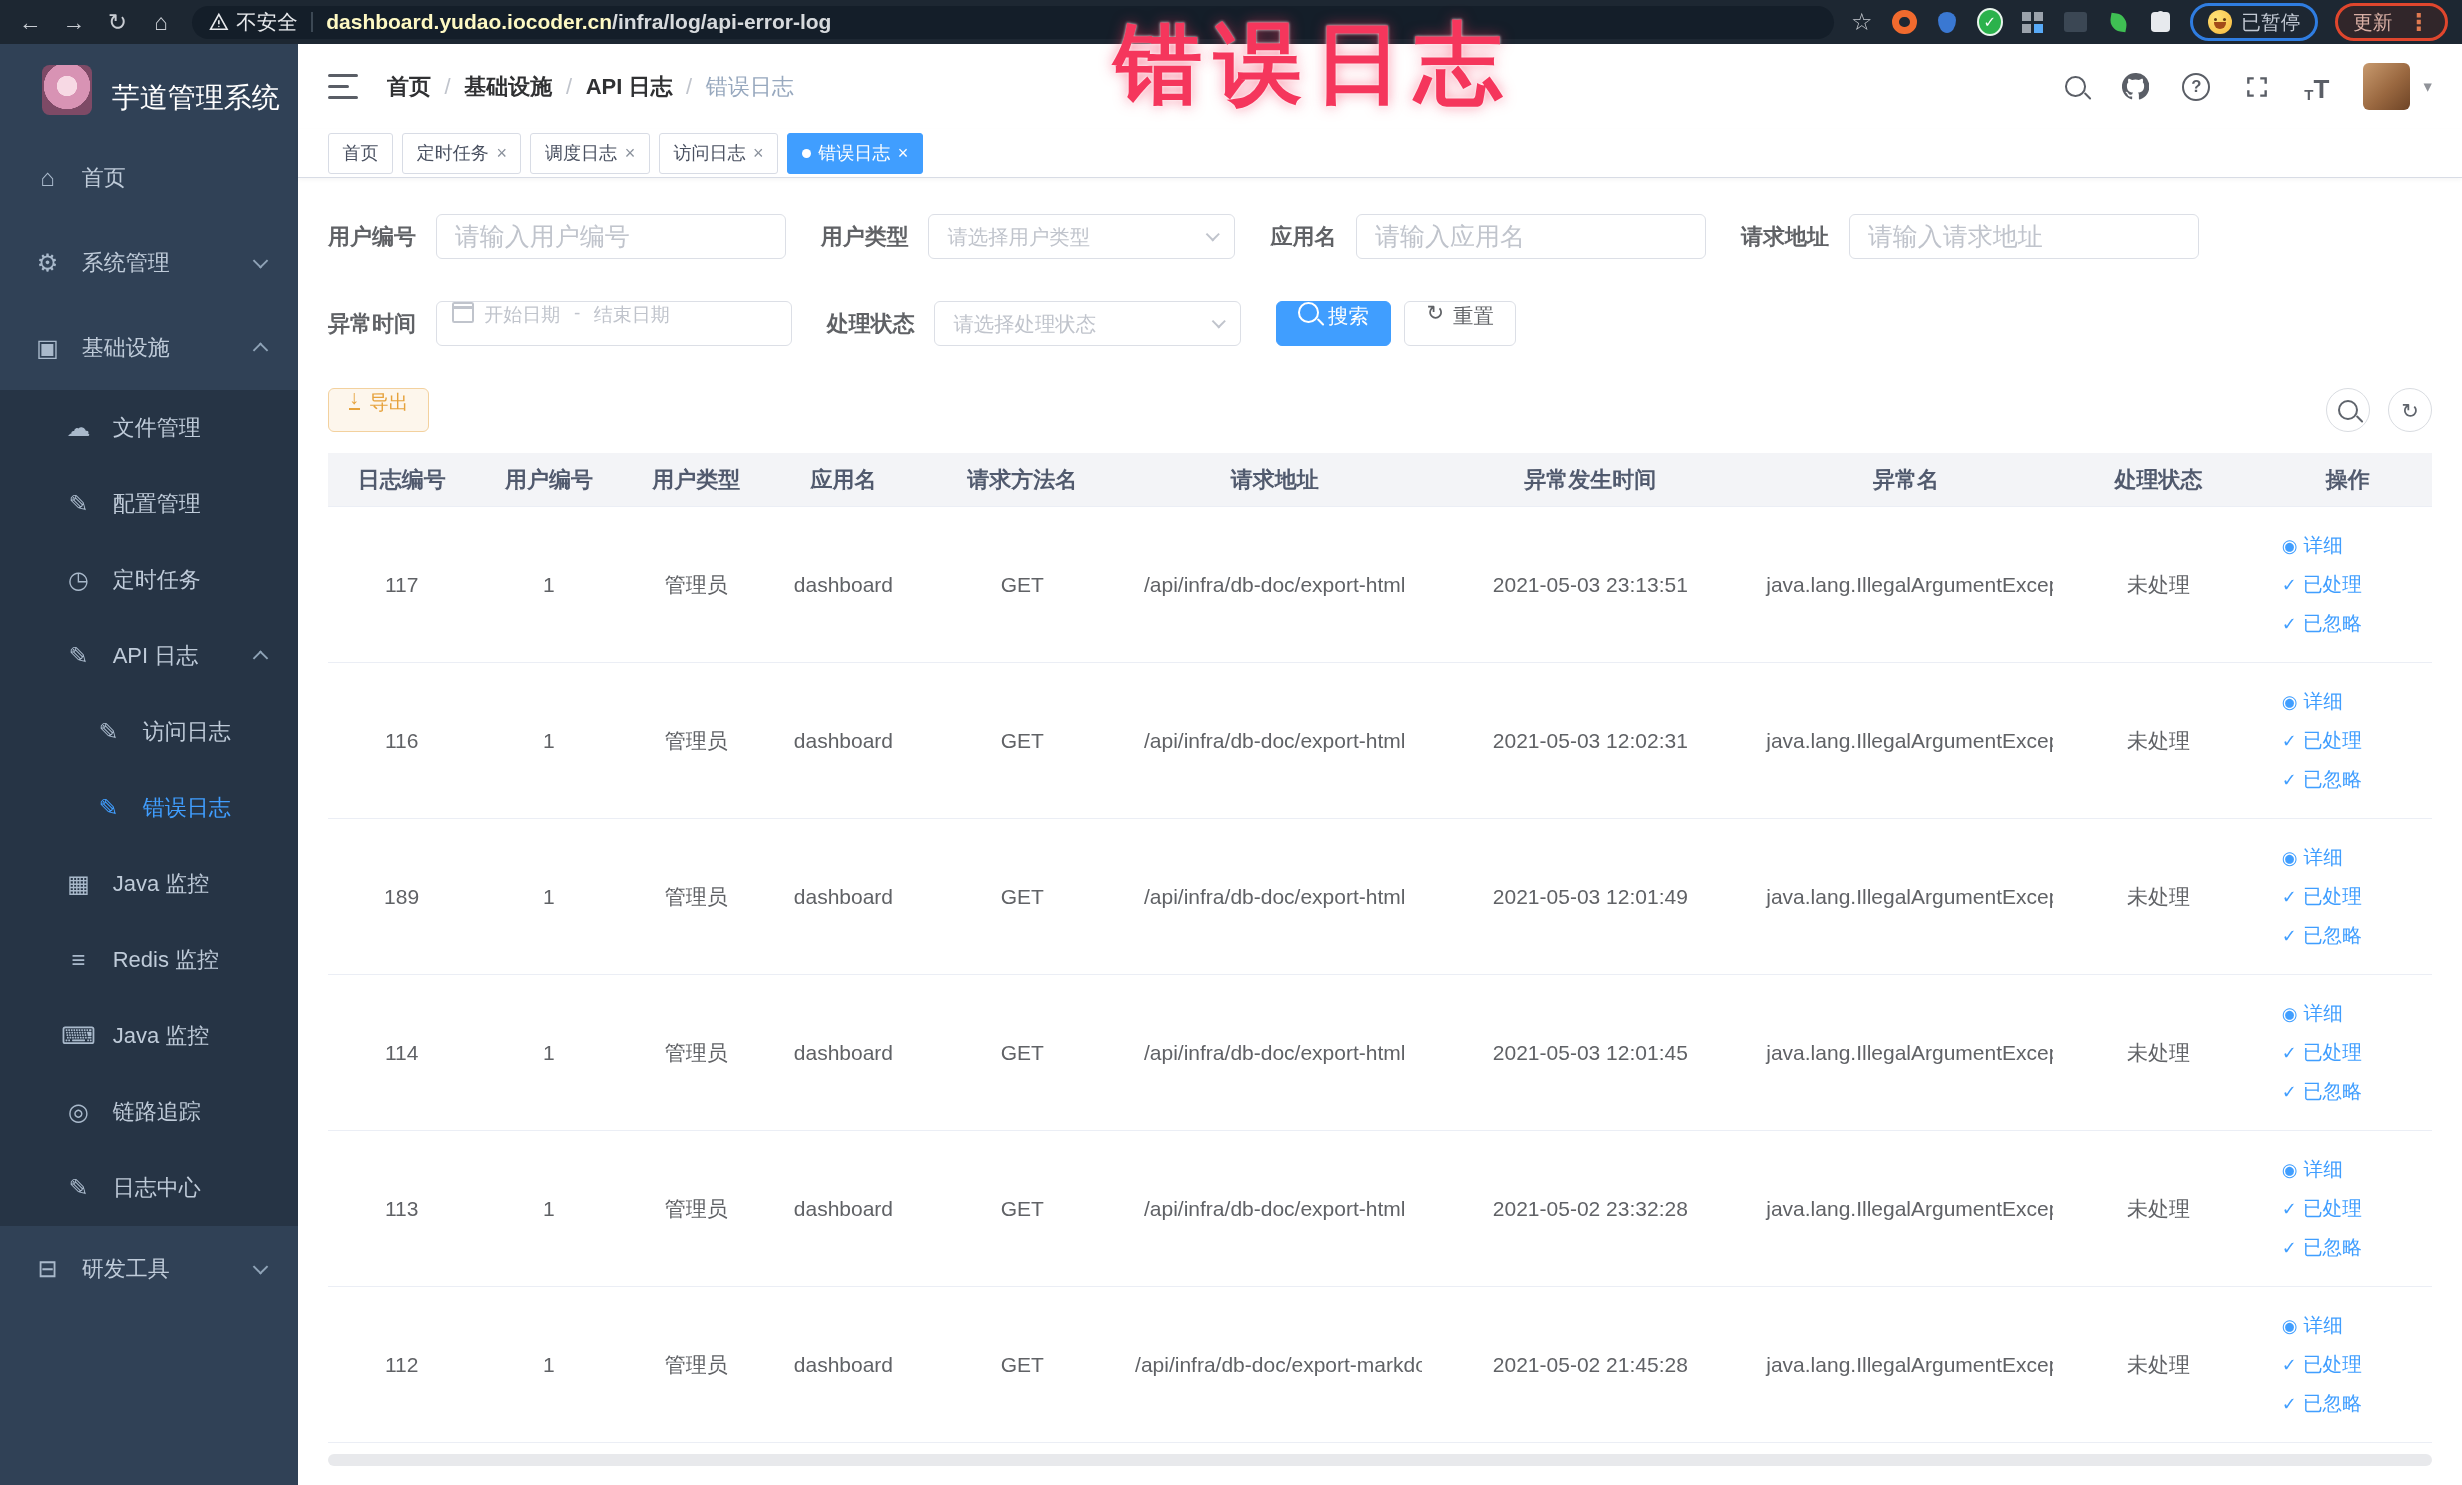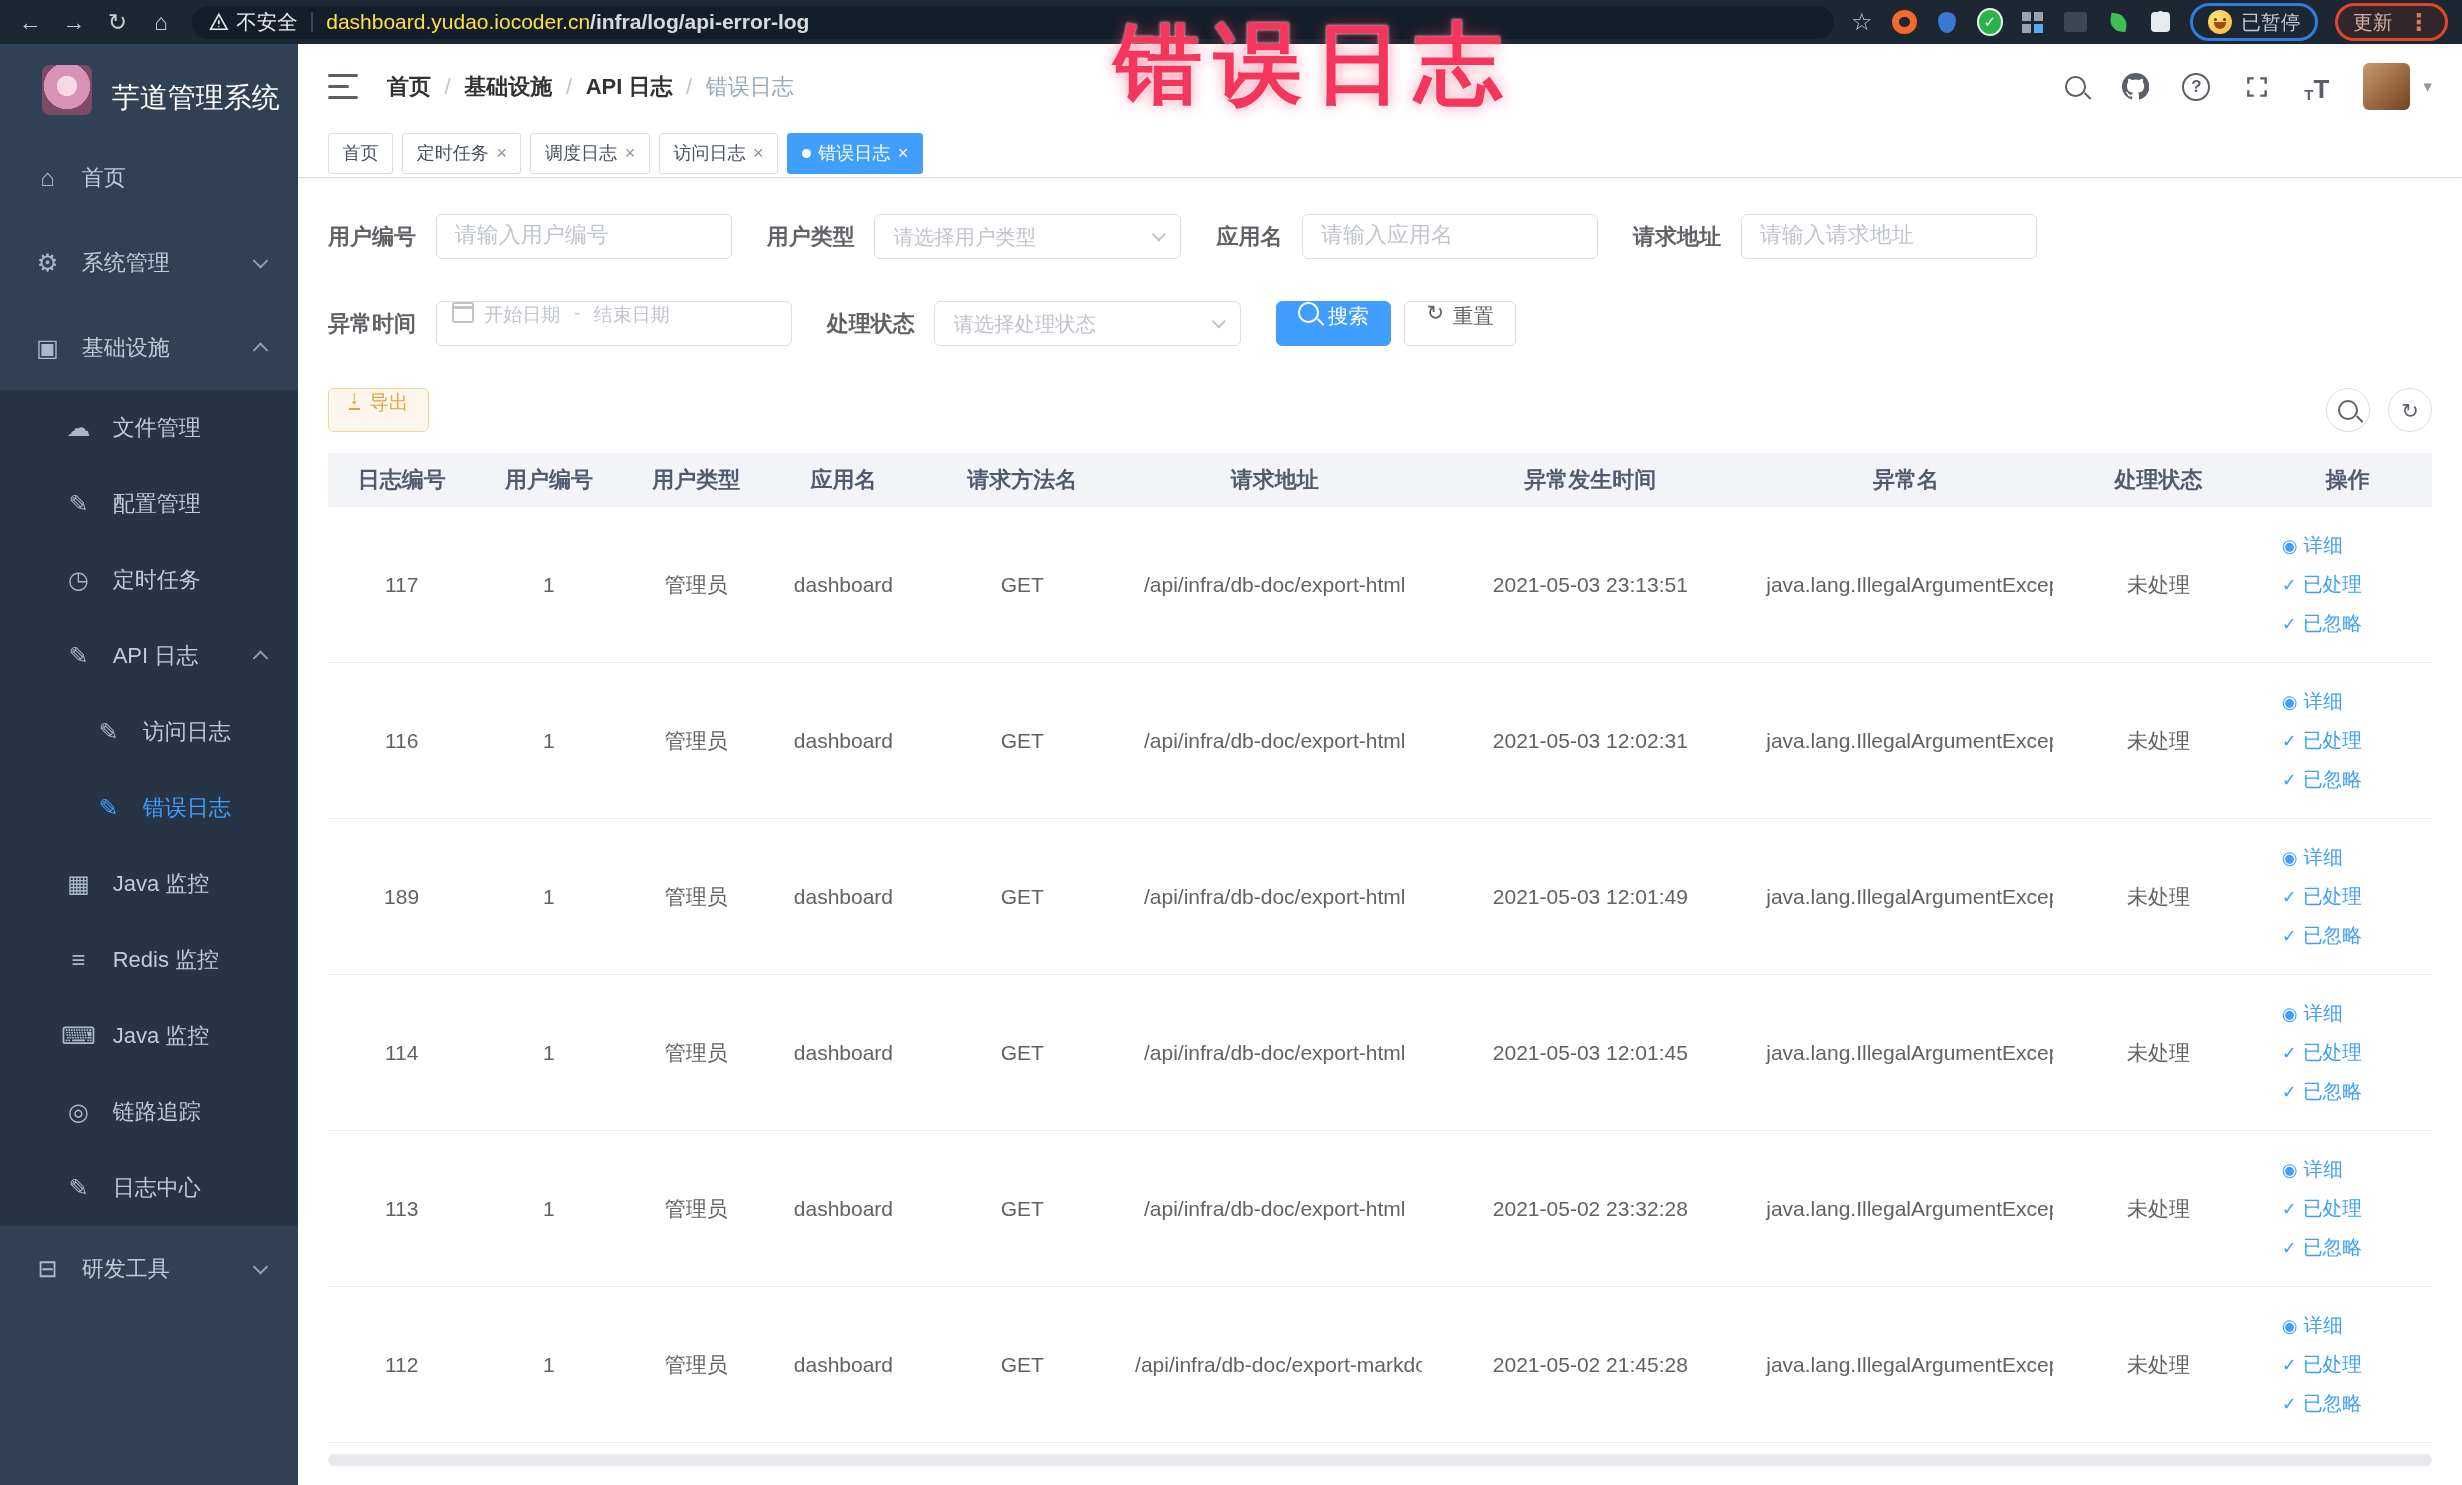--- a/index.html
+++ b/index.html
@@ -10,21 +10,21 @@
   .browser-bar{position:absolute;left:0;top:0;width:100%;height:44px;background:#1d2732;
                display:flex;align-items:center;padding:0 13.6px;box-sizing:border-box;z-index:5;}
   .bnav{display:flex;align-items:center;gap:10.6px;}
   .bnav .nbtn{width:33px;height:33px;border-radius:50%;display:flex;align-items:center;justify-content:center;
               color:#c8ccd2;font-size:23px;line-height:1;cursor:pointer;}
   .omnibox{flex:1;height:33px;margin:0 15px;background:#141e29;border-radius:18px;display:flex;
            align-items:center;padding:0 16.7px;box-sizing:border-box;min-width:0;}
   .omni-sec{display:flex;align-items:center;gap:7.6px;color:#e8eaed;font-size:20.4px;}
   .omni-div{width:1.5px;height:19.7px;background:#3c4854;margin:0 13.6px;}
   .omni-url{font-size:21px;white-space:nowrap;overflow:hidden;}
-  .omni-url .dom{color:#fde047;font-weight:normal;}
+  .omni-url .dom{color:#fef9c3;font-weight:bold;}
   .omni-url .path{color:#e8eaed;font-weight:bold;opacity:.92;}
   .bext{display:flex;align-items:center;gap:16.7px;}
   .xi{width:26px;height:26px;display:flex;align-items:center;justify-content:center;position:relative;cursor:pointer;}
   .star{color:#c8ccd2;font-size:24px;}
   .ext-orange{width:10.6px;height:10.6px;border:7.6px solid #f06a2e;border-radius:50%;}
   .ext-shield{width:18px;height:21px;background:#3a78d2;border-radius:50% 50% 50% 50%/38% 38% 62% 62%;}
   .ext-green{width:24px;height:24px;border-radius:50%;background:#2bb24c;color:#fff;font-size:15px;
              display:flex;align-items:center;justify-content:center;border:2.3px solid #e8f5ec;}
   .ext-grid{width:21px;height:21px;background:
       linear-gradient(#9aa2ab,#9aa2ab) 0 0/9px 9px no-repeat,
@@ -100,23 +100,23 @@
   .tag .x{font-size:18px;color:#8a919c;line-height:1;}
   .tag.active{background:#409eff;border-color:#409eff;color:#fff;}
   .tag.active .x{color:#fff;}
   .tag .dot{width:9px;height:9px;border-radius:50%;background:#fff;}
 
   
   .content{flex:1;padding:36px 30px 0 30px;box-sizing:border-box;position:relative;min-width:0;}
   .frow{display:flex;align-items:center;margin-bottom:42px;}
   .fitem{display:flex;align-items:center;margin-right:35px;}
   .flabel{font-size:22px;font-weight:bold;color:#606266;margin-right:19.7px;white-space:nowrap;}
-  .tinput{width:296px;height:45px;border:1.5px solid #dcdfe6;border-radius:6px;box-sizing:border-box;
-          padding:0 18px;font-size:22px;color:#606266;outline:none;background:#fff;
-          font-family:Liberation Mono, monospace;}
+  .tinput{width:350px;height:45px;border:1.5px solid #dcdfe6;border-radius:6px;box-sizing:border-box;
+          padding:0 18px;font-size:25px;color:#606266;outline:none;background:#fff;
+          font-family:Liberation Sans, sans-serif;}
   .tinput::placeholder{color:#c0c4cc;}
   .fselect{width:307px;height:45px;border:1.5px solid #dcdfe6;border-radius:6px;box-sizing:border-box;
            display:flex;align-items:center;padding:0 18px;cursor:pointer;background:#fff;position:relative;}
   .fselect .ph{color:#c0c4cc;font-size:20.4px;flex:1;white-space:nowrap;overflow:hidden;}
   .sel-chev{width:8.3px;height:8.3px;border-right:2.3px solid #c0c4cc;border-bottom:2.3px solid #c0c4cc;
             transform:rotate(45deg) translateY(-2.3px);flex:none;}
   .daterange{width:356px;height:45px;border:1.5px solid #dcdfe6;border-radius:6px;box-sizing:border-box;
              display:flex;align-items:flex-start;padding:0 15px;gap:10.6px;background:#fff;cursor:pointer;}
   .i-cal{width:18px;height:16.7px;border:2.3px solid #c0c4cc;border-radius:2.3px;position:relative;flex:none;}
   .i-cal:before{content:"";position:absolute;top:2.3px;left:0;right:0;height:2.3px;background:#c0c4cc;}

